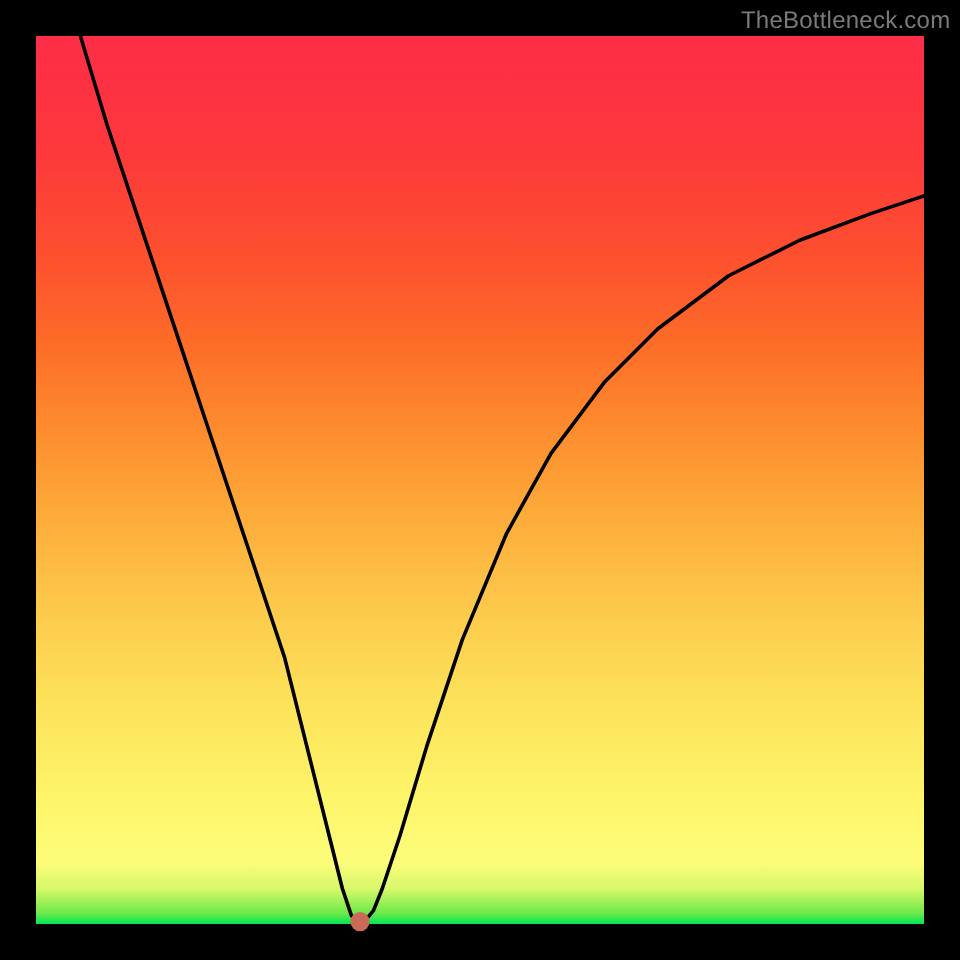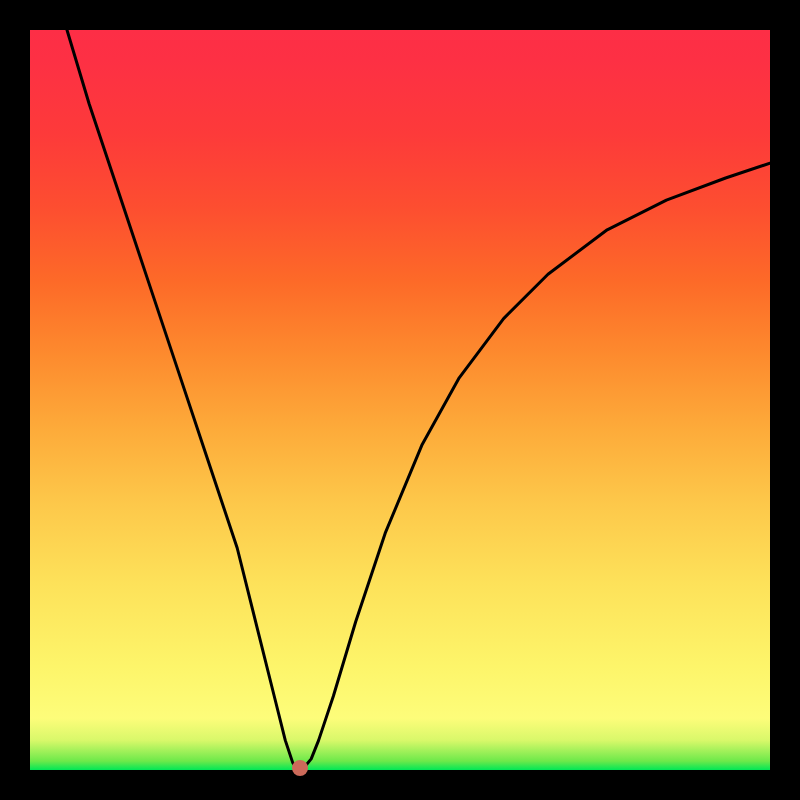--- a/index.html
+++ b/index.html
@@ -72,13 +72,14 @@
 </head>
 <body>
 
 <div class="frame">
   <div class="plot">
     <svg class="curve" viewBox="0 0 740 740" preserveAspectRatio="none">
       <path id="curve-path" fill="none" stroke="#000" stroke-width="3" stroke-linejoin="round" stroke-linecap="round" d="M37.0 0.0 L59.2 74.0 L88.8 162.8 L118.4 251.6 L148.0 340.4 L177.6 429.2 L207.2 518.0 L229.4 606.8 L244.2 666.0 L255.3 710.4 L262.7 732.6 L266.4 737.8 L273.8 737.8 L281.2 728.9 L288.6 710.4 L303.4 666.0 L325.6 592.0 L355.2 503.2 L392.2 414.4 L429.2 347.8 L473.6 288.6 L518.0 244.2 L577.2 199.8 L636.4 170.2 L695.6 148.0 L740.0 133.2"></path>
     </svg>
     <div class="dot" id="marker-dot" style="left: 270.1px; top: 737.78px;"></div>
   </div>
+  <div class="watermark">TheBottleneck.com</div>
 </div>
 
 </body></html>

